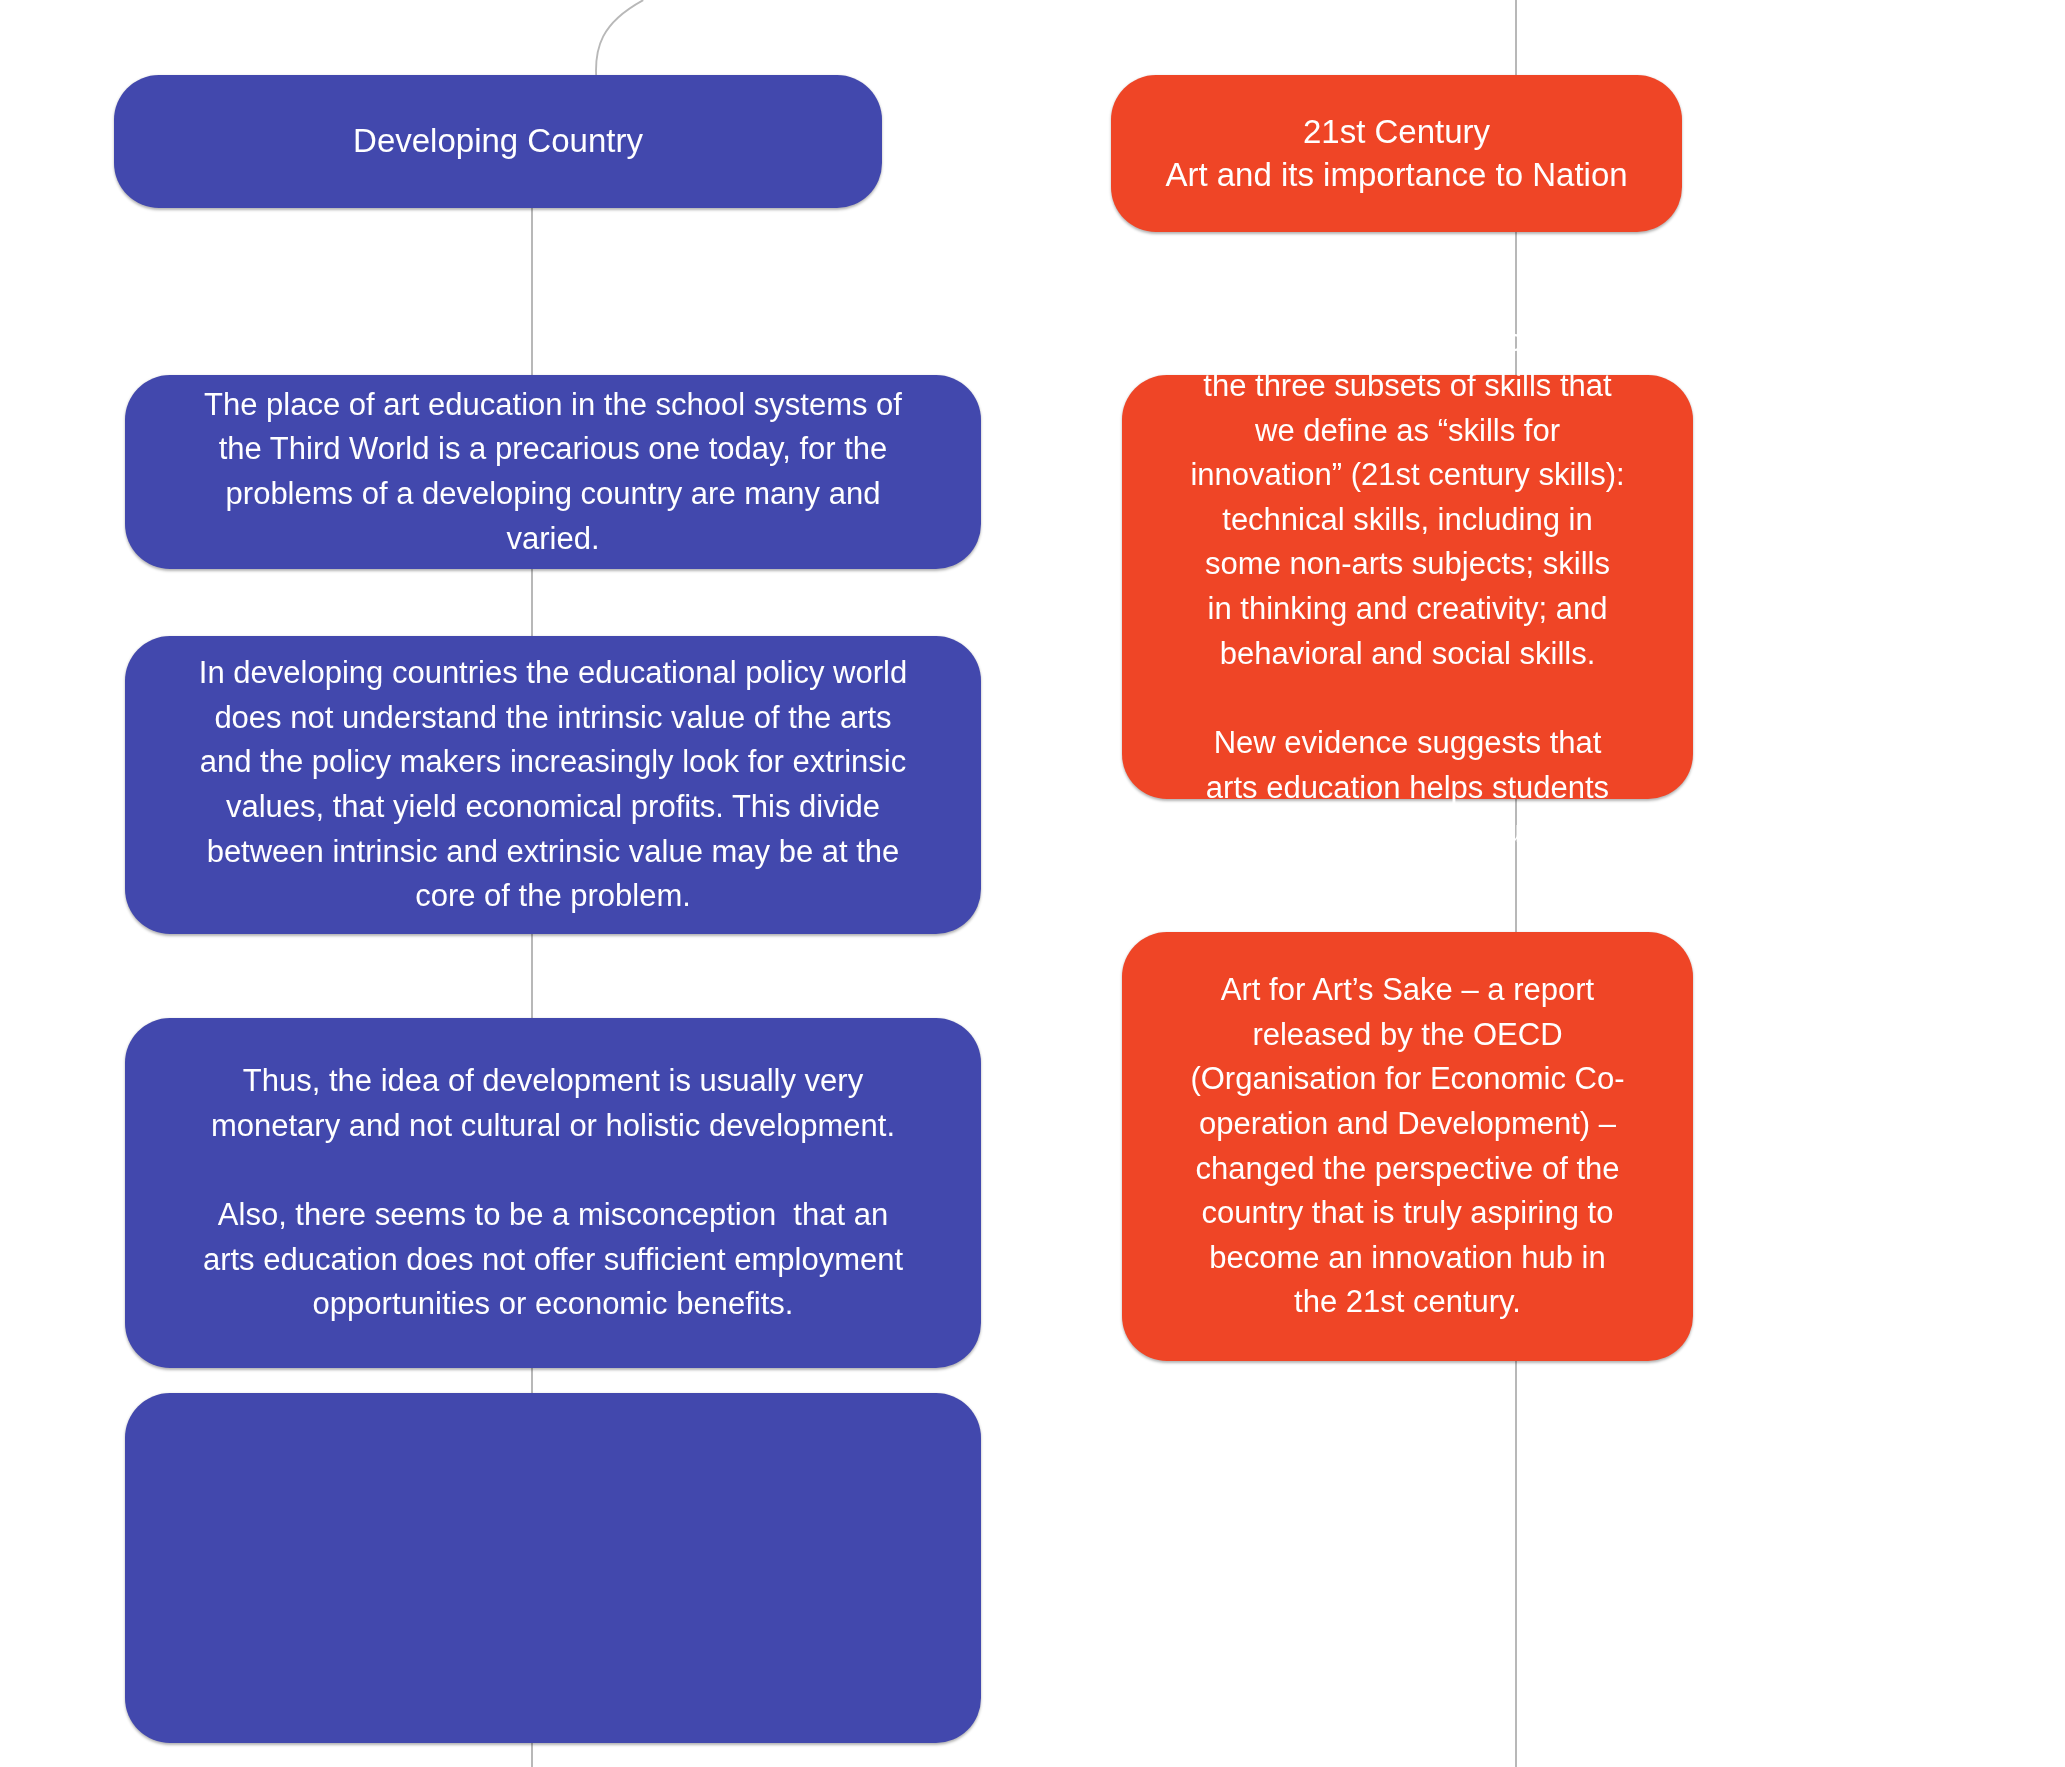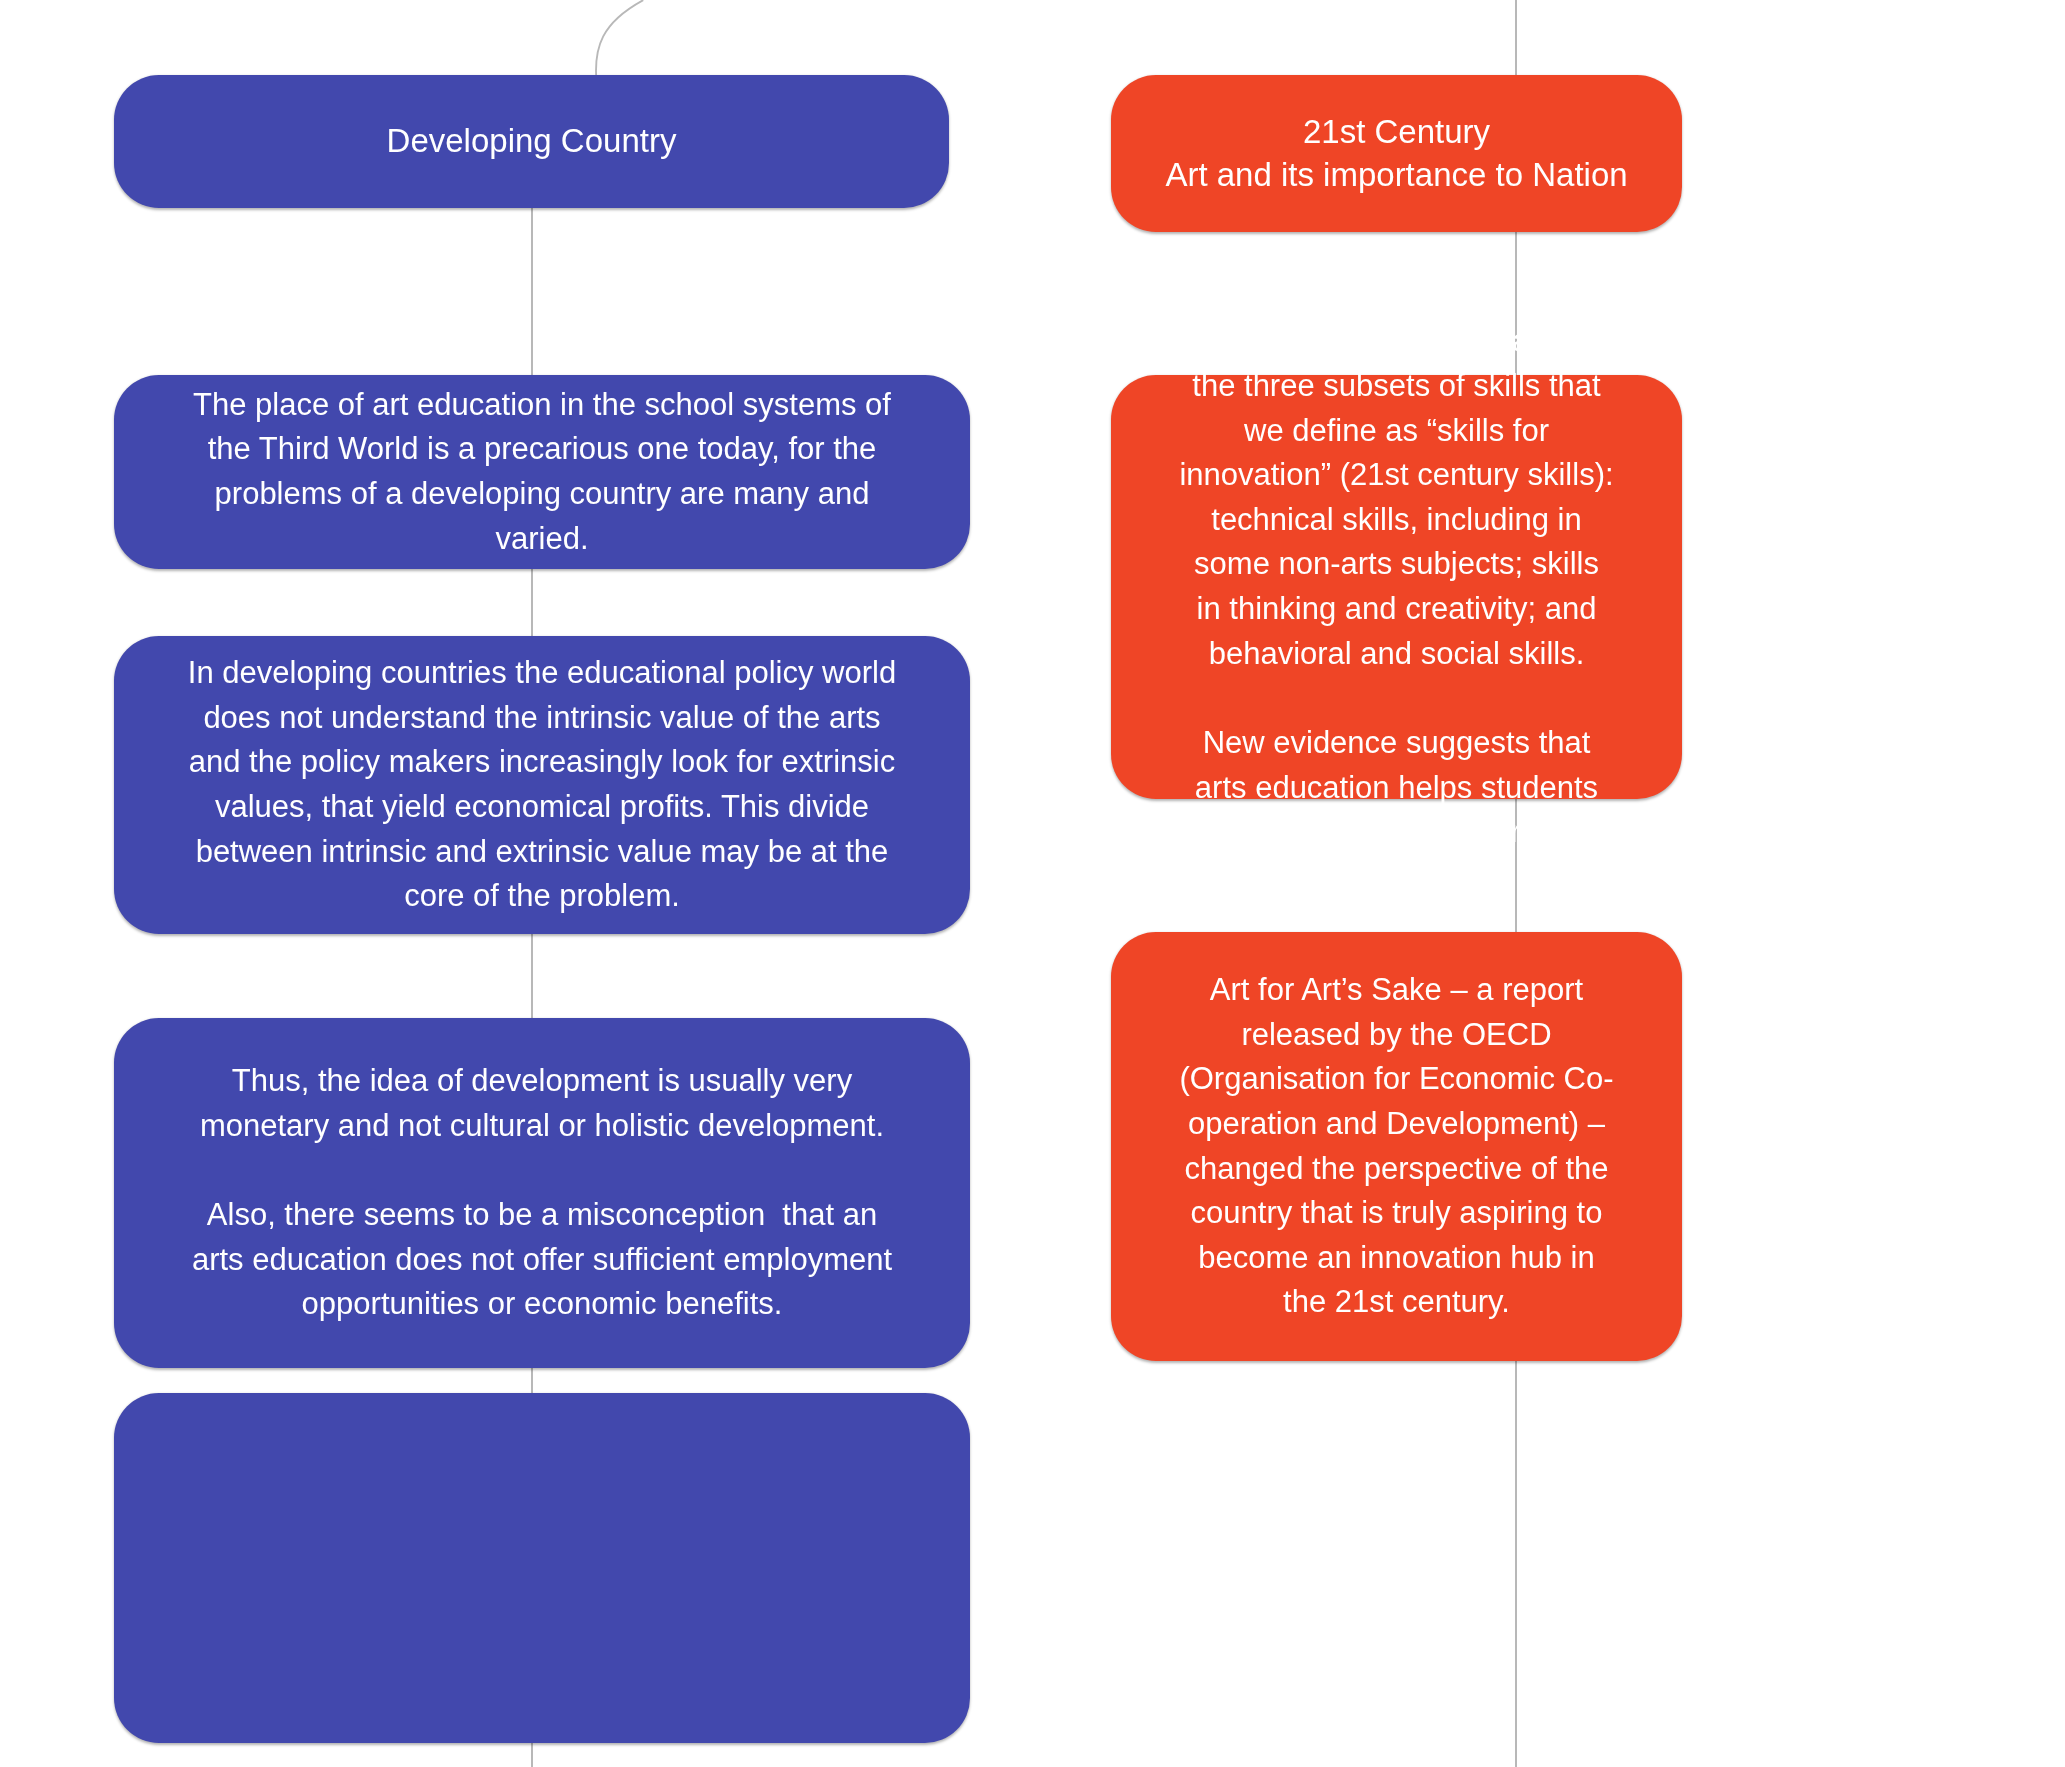--- a/index.html
+++ b/index.html
@@ -59,28 +59,29 @@
     line-height: 1.30;
     font-weight: 400;
   }
 
   
   .node.body-node {
     font-size: 31px;
     line-height: 1.44;
     font-weight: 400;
     padding: 0 67px;
+    margin-left: 11px;
   }
 
   .node.body-node p + p {
     margin-top: 1.44em;
   }
 
   
-  #blue-header      { left: 114px;  top: 75px;   width: 835px;  height: 133px; }
+  #blue-header      { left: 114px;  top: 75px;   width: 768px;  height: 133px; }
   #blue-node-1      { left: 114px;  top: 375px;  width: 856px;  height: 194px; }
   #blue-node-2      { left: 114px;  top: 636px;  width: 856px;  height: 298px; }
   #blue-node-3      { left: 114px;  top: 1018px; width: 856px;  height: 350px; }
   #blue-node-4      { left: 114px;  top: 1393px; width: 856px;  height: 350px; }
 
   
   #orange-header    { left: 1111px; top: 75px;   width: 571px;  height: 157px; }
   #orange-node-1    { left: 1111px; top: 375px;  width: 571px;  height: 424px; }
   #orange-node-2    { left: 1111px; top: 932px; width: 571px;  height: 429px; }
 

